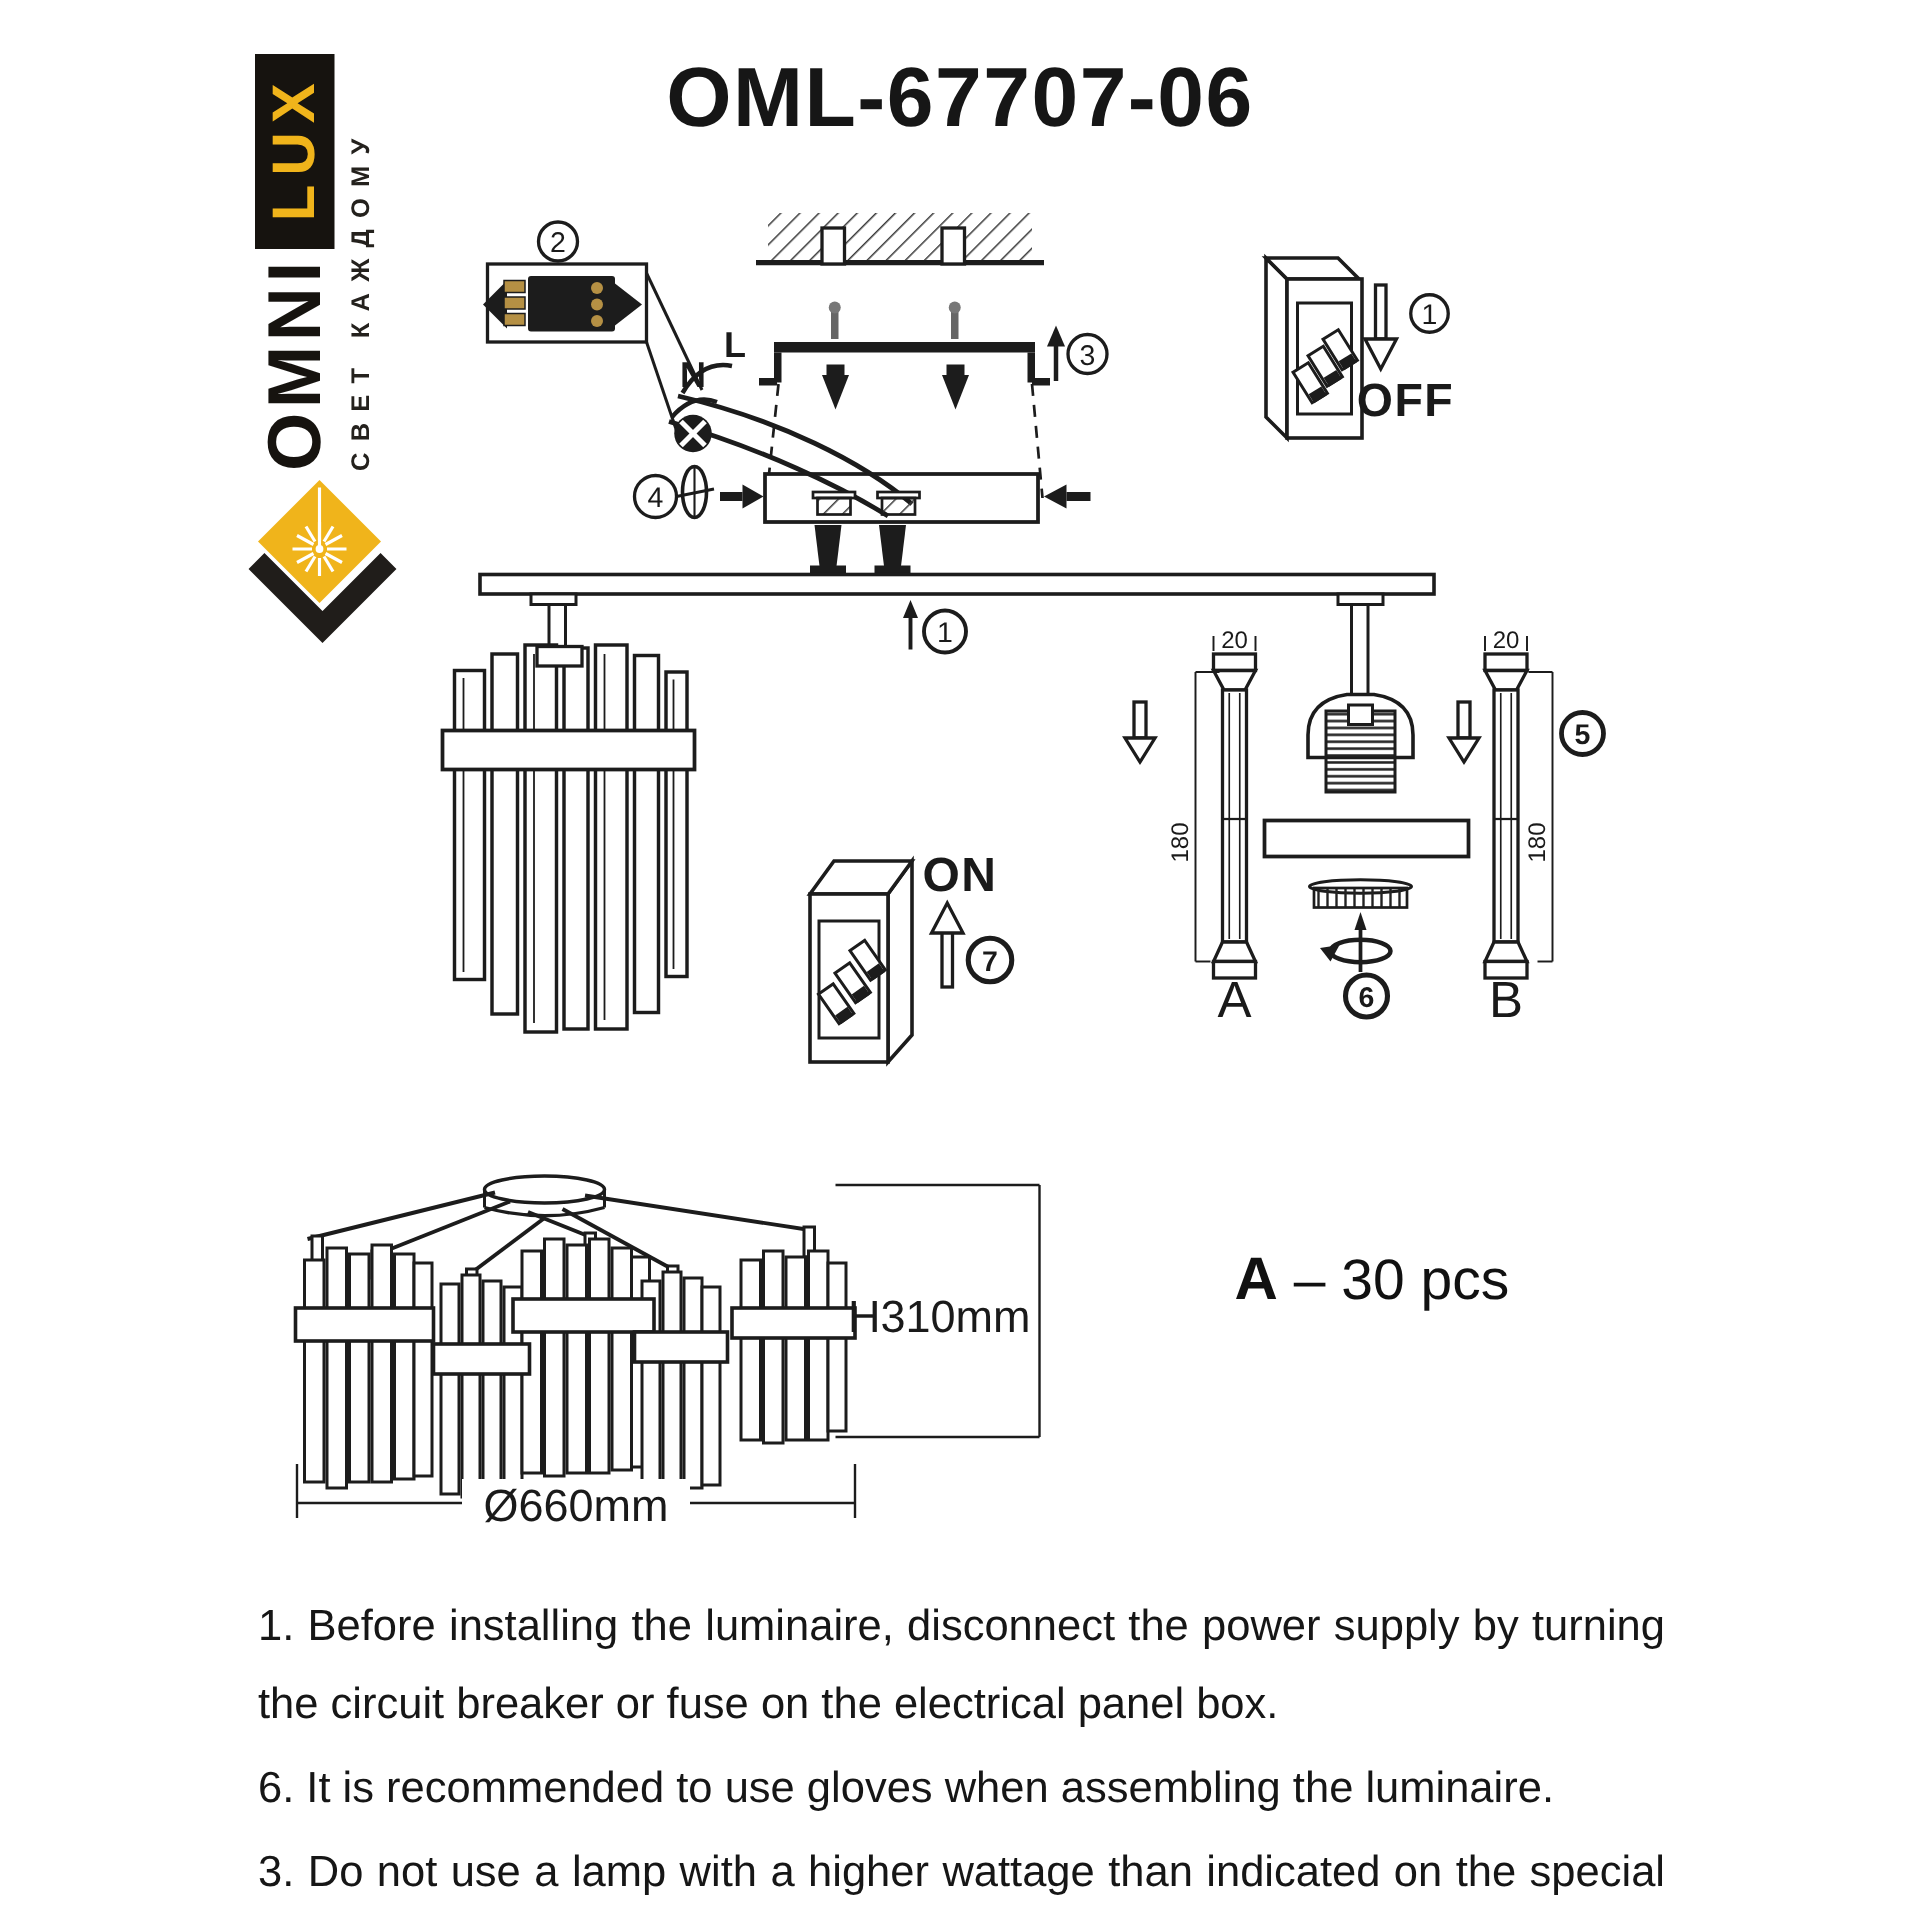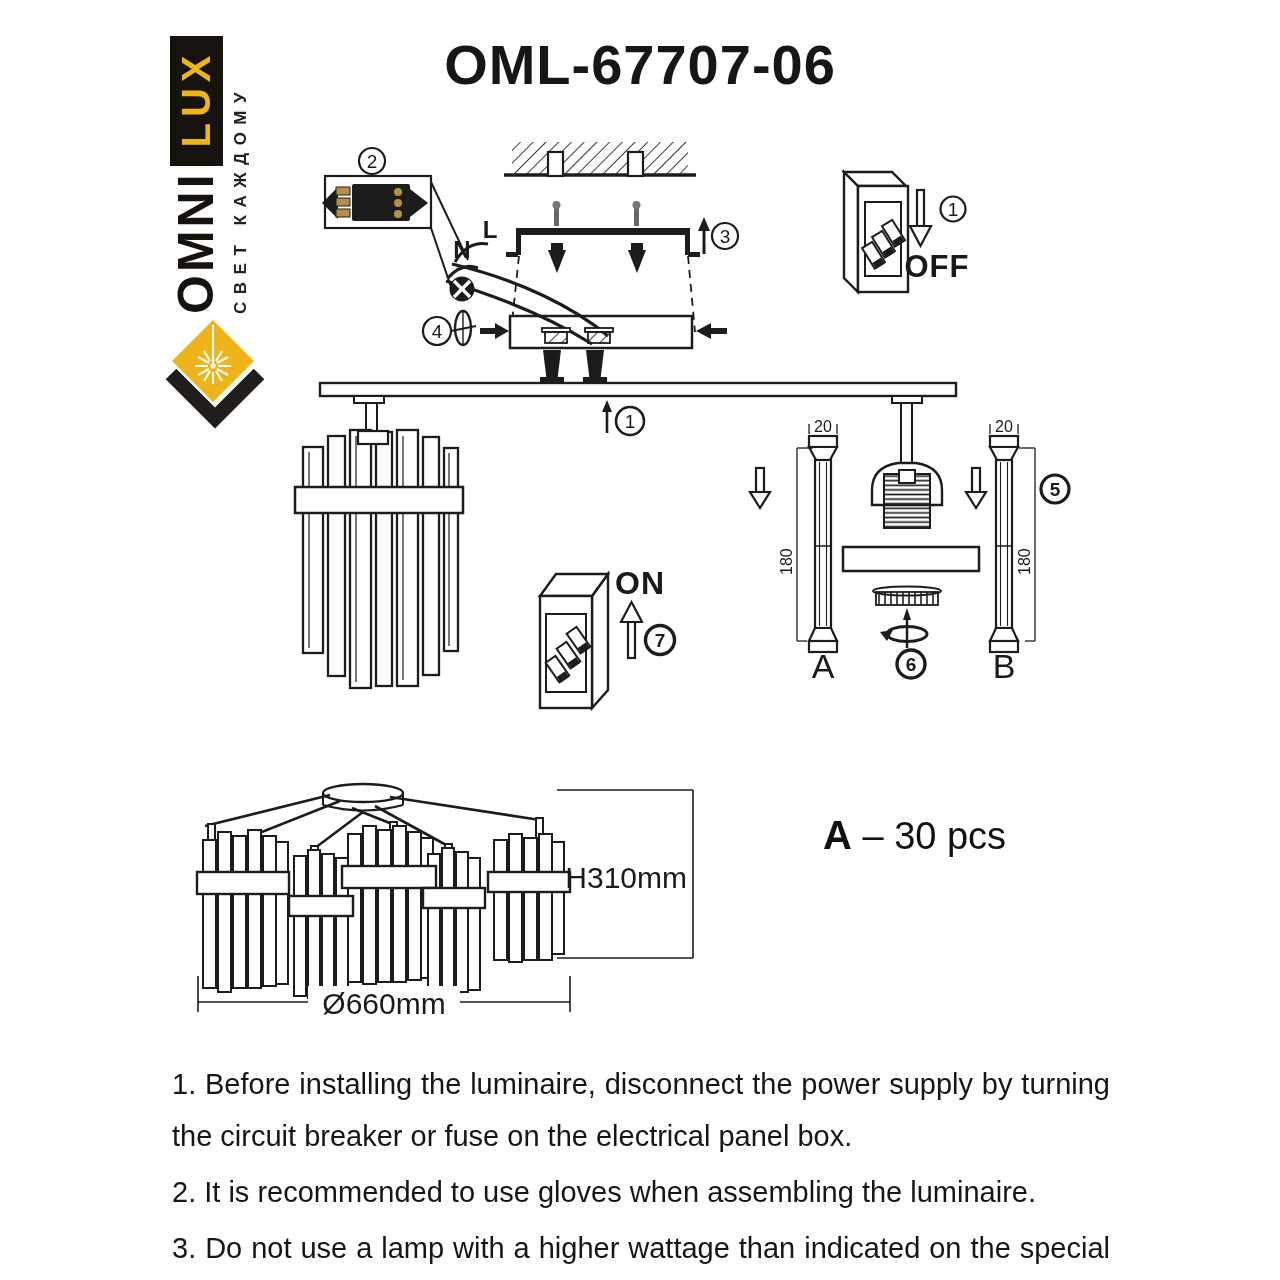--- a/index.html
+++ b/index.html
@@ -9,21 +9,21 @@
   .logo-rot-wrap{left:170px;top:14px;width:92px;height:300px;}
   .logo-lockup{width:300px;height:92px;transform:rotate(-90deg) translateX(-100%);transform-origin:0 0;display:flex;flex-direction:column;}
   .logo-row{display:flex;align-items:center;gap:5px;}
   .logo-omni{font-size:50px;font-weight:bold;letter-spacing:3px;color:#16130f;line-height:53px;}
   .logo-luxbox{width:130px;height:53px;background:#16130f;display:flex;align-items:center;justify-content:center;}
   .logo-lux{font-size:40px;font-weight:bold;letter-spacing:6px;color:#f0b41b;padding-left:6px;}
   .logo-tagline{margin-top:8px;font-size:17px;font-weight:600;letter-spacing:7.5px;color:#24211d;white-space:nowrap;}
   
   .page-title{left:0;top:32px;width:100%;text-align:center;font-size:56px;font-weight:bold;letter-spacing:1px;color:#161616;}
   
-  .counts{left:823px;top:812px;font-size:38px;line-height:47px;color:#111;}
+  .counts{left:823px;top:830px;font-size:38px;line-height:47px;color:#111;}
   .counts b{font-size:40px;}
   
   .instructions{left:168px;top:1054px;width:946px;font-size:29px;line-height:52px;color:#161616;}
   .instructions p{margin:4px;text-align:justify;}
   svg text{fill:#1a1a1a;}
 </style>
 </head>
 <body>
 
 <div class="abs logo-rot-wrap">
@@ -378,16 +378,16 @@
     <text x="384" y="1014" font-size="30" text-anchor="middle" stroke="none">Ø660mm</text>
   </g>
 </svg>
 
 <div class="abs counts">
   <div><b>A</b> <span>– 30 pcs</span></div>
 </div>
 
 <div class="abs instructions">
   <p>1. Before installing the luminaire, disconnect the power supply by turning the circuit breaker or fuse on the electrical panel box.</p>
-  <p>2. It is recommended to use gloves when assembling the luminaire.</p>
+  <p>6. It is recommended to use gloves when assembling the luminaire.</p>
   <p>3. Do not use a lamp with a higher wattage than indicated on the special sticker located on the lamp base.</p>
 
 </div>
 
 </body></html>

